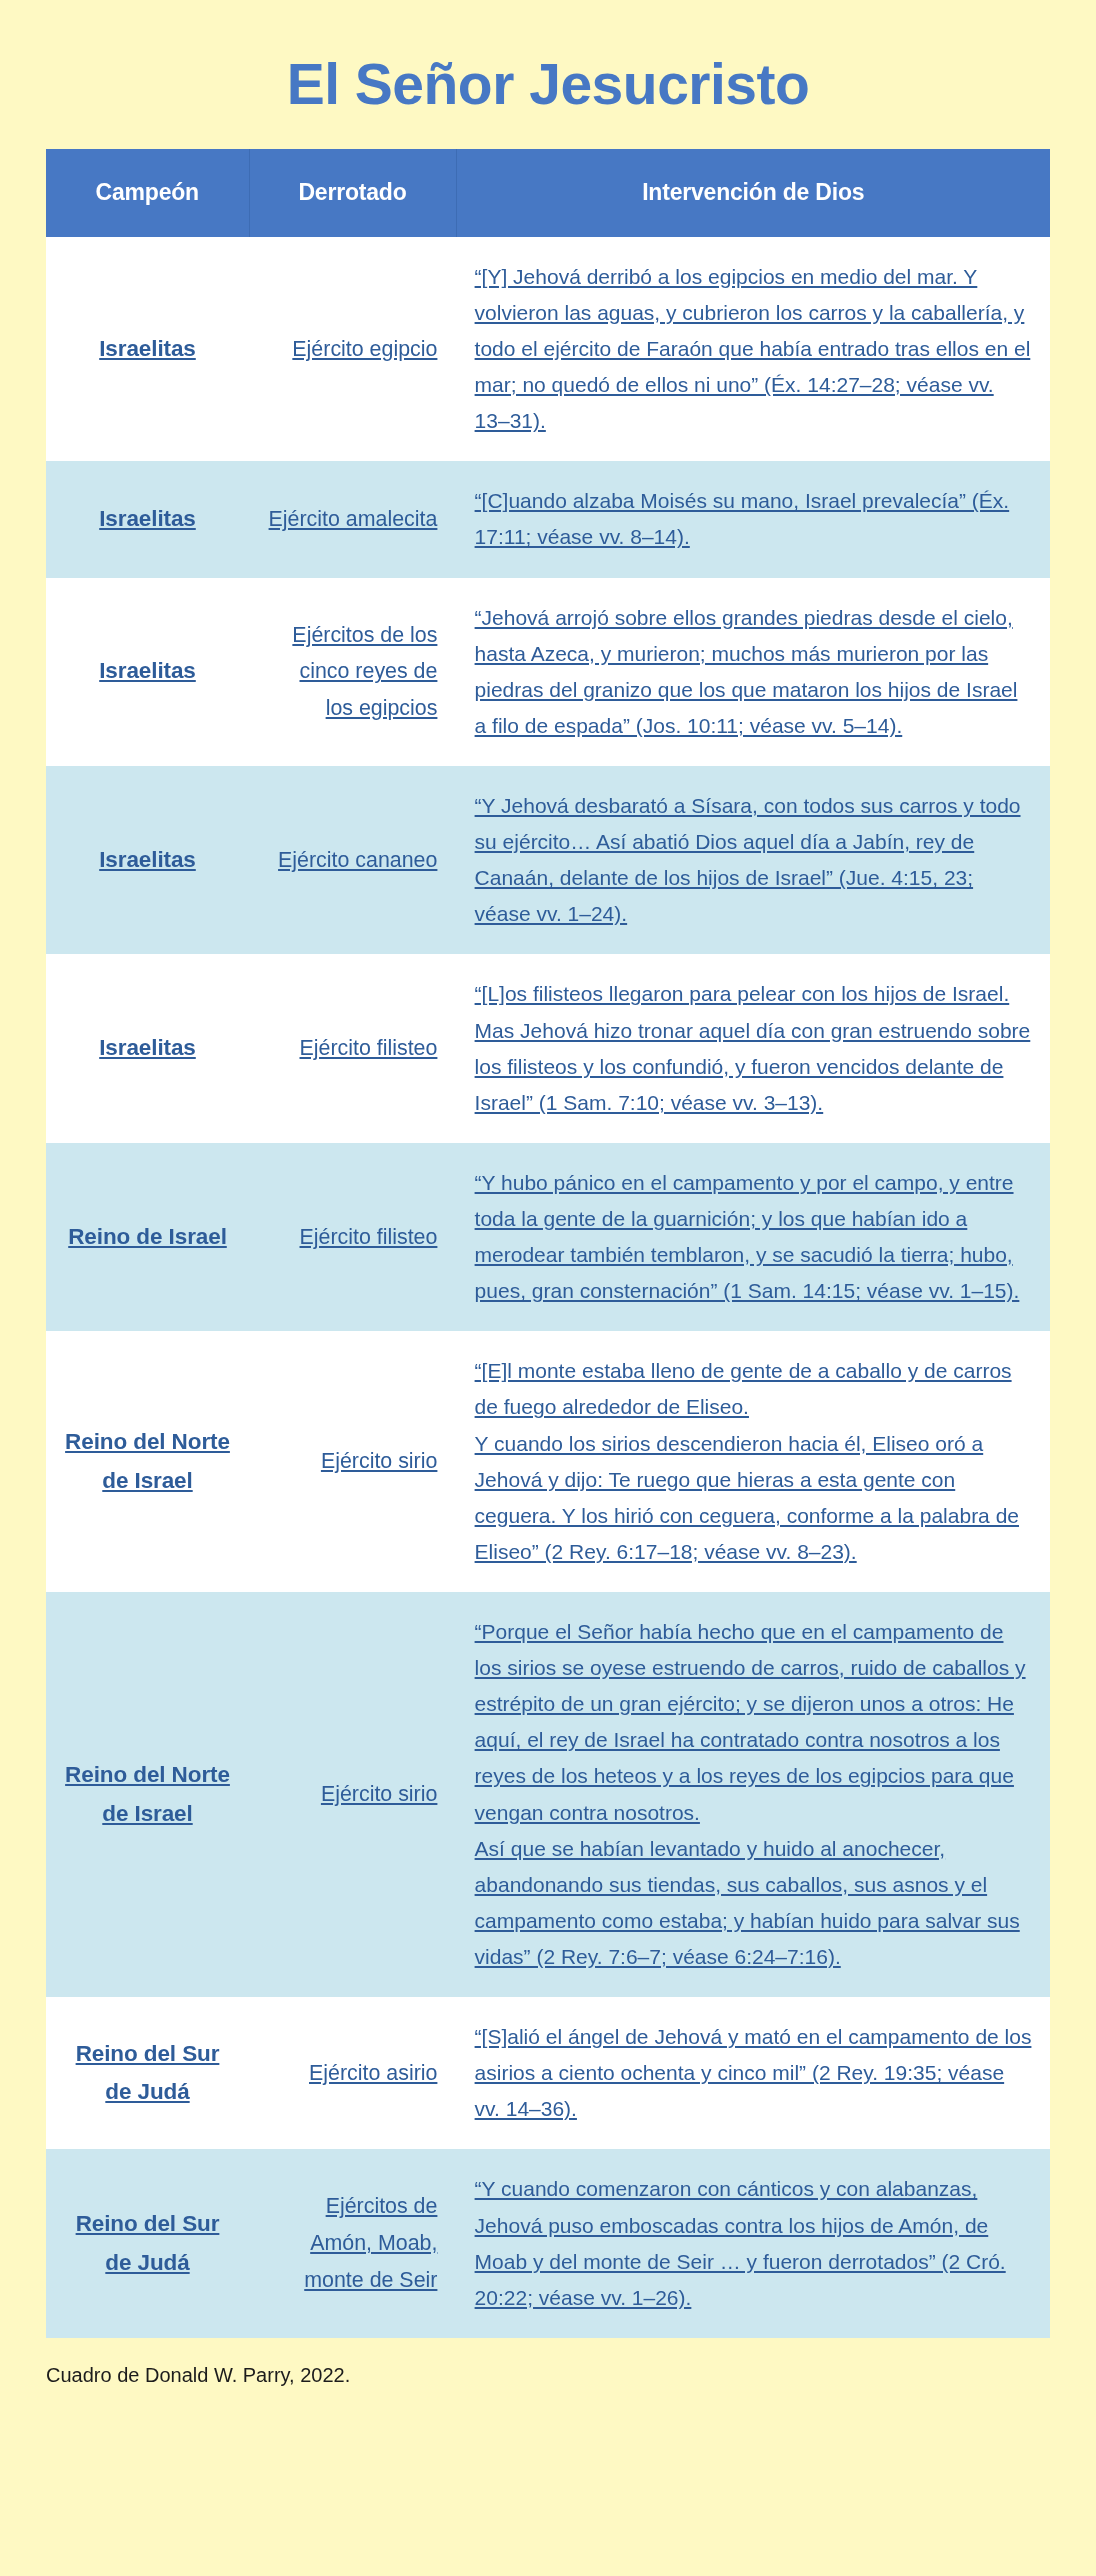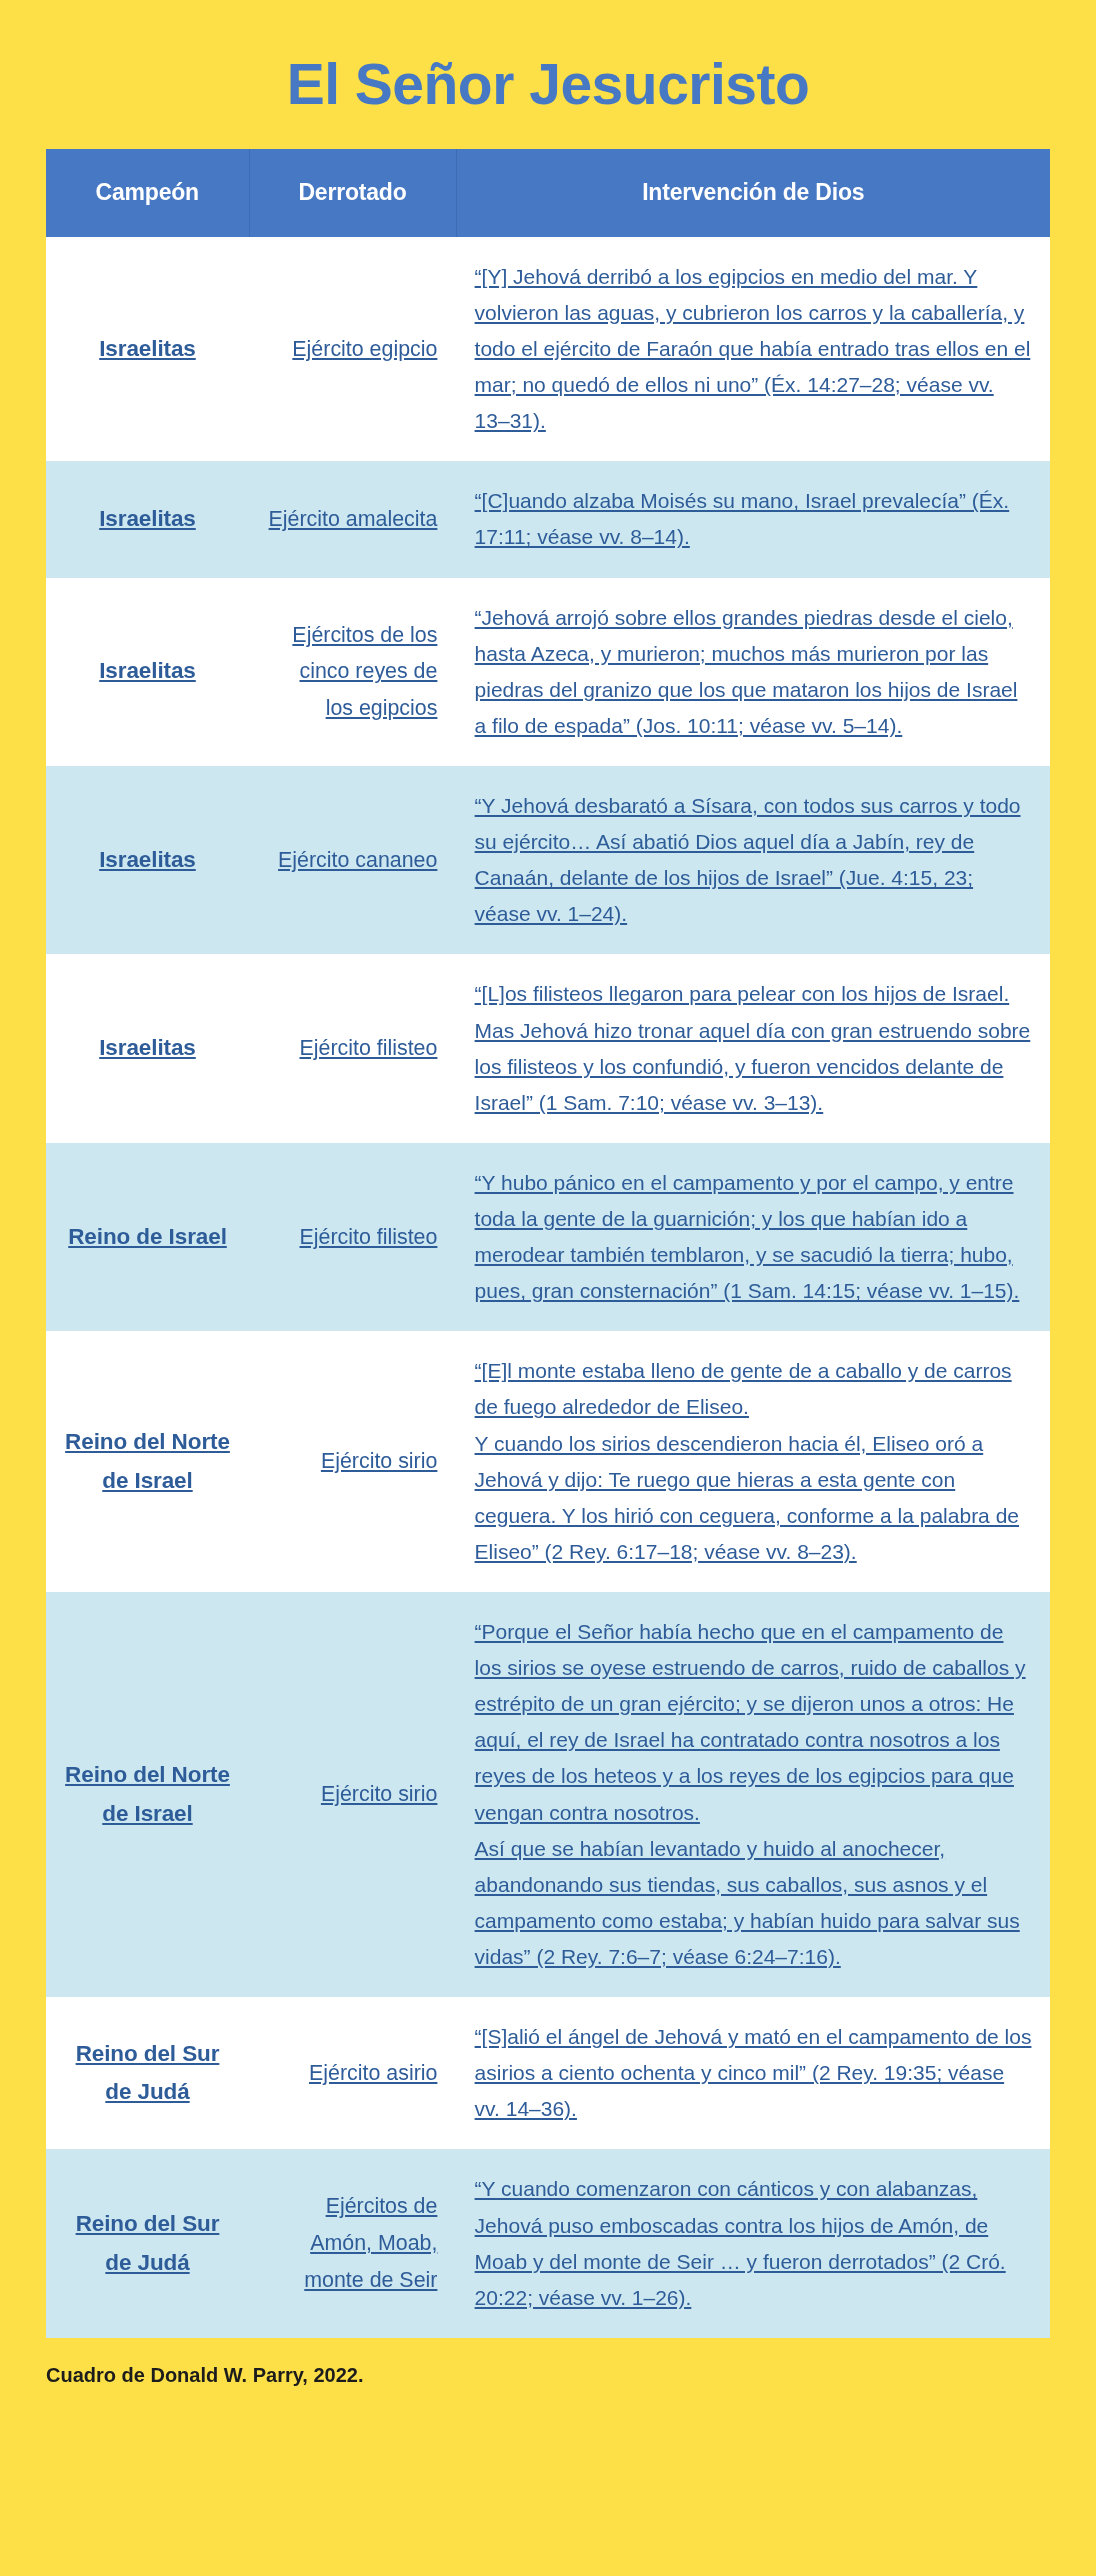--- a/index.html
+++ b/index.html
@@ -6,21 +6,21 @@
 
   html, body {
     width: 1096px;
     background: #ffffff;
     font-family: "Liberation Sans", sans-serif;
   }
 
   .page {
     width: 1096px;
     min-height: 2576px;
-    background: #fde047;
+    background: #fef9c3;
     position: relative;
     padding: 0;
   }
 
   
   .title-block {
     padding-top: 53px;
     text-align: center;
   }
 
@@ -103,21 +103,21 @@
 
   td.cell-action p { margin: 0; }
 
   
   .footer-note {
     width: 1004px;
     margin: 0 auto;
     padding-top: 26px;
     font-size: 20px;
     color: #1c1c1c;
-    font-weight: bold;
+    font-weight: normal;
   }
 </style>
 </head>
 <body>
 
 <div class="page">
 
   <div class="title-block">
     <div class="main-title">El Señor Jesucristo</div>
   </div>

